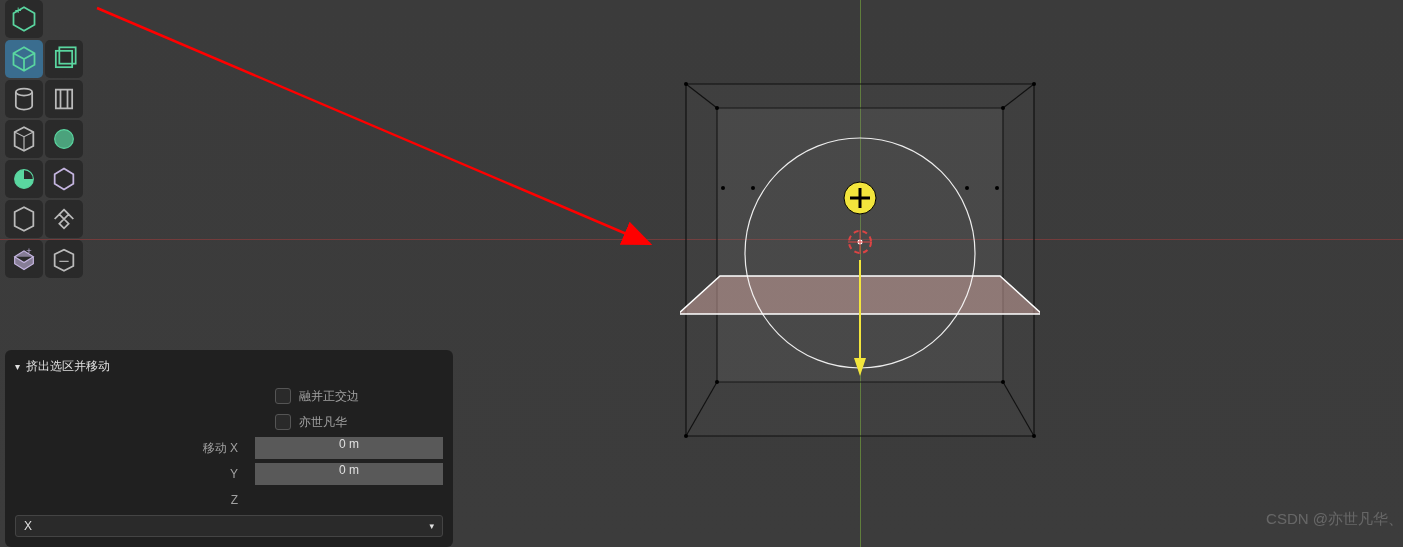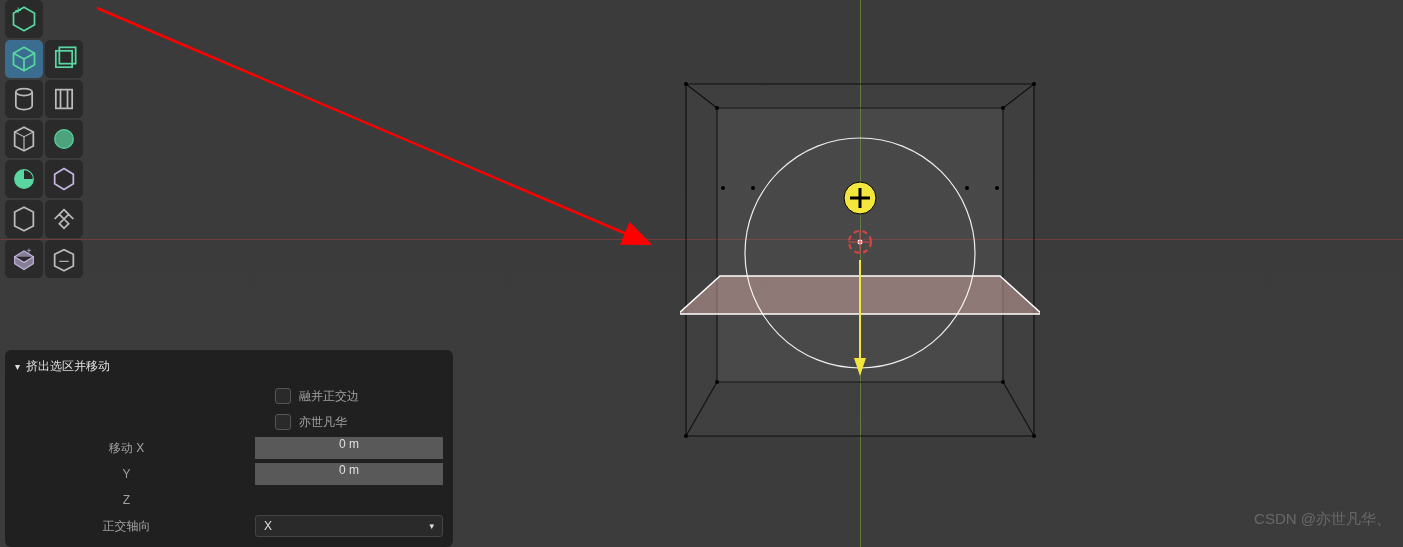--- a/index.html
+++ b/index.html
@@ -71,21 +71,21 @@
       font-size: 10px;
     }
     .panel-row {
       display: flex;
       align-items: center;
       margin-bottom: 4px;
       height: 22px;
     }
     .panel-label {
       width: 240px;
-      text-align: center;
+      text-align: right;
       padding-right: 17px;
       color: #a0a0a0;
       font-size: 12px;
     }
     .checkbox {
       width: 16px;
       height: 16px;
       background: #2a2a2a;
       border: 1px solid #555;
       border-radius: 3px;
@@ -145,21 +145,21 @@
       top: 80px;
       width: 360px;
       height: 380px;
     }
     .annotation-arrow {
       position: absolute;
       z-index: 5;
     }
     .watermark {
       position: absolute;
-      right: 12px;
+      right: 0;
       bottom: 18px;
       color: rgba(255,255,255,0.22);
       font-size: 15px;
       z-index: 20;
     }
   </style>
 </head>
 <body>
 
 <div class="viewport">
@@ -327,21 +327,20 @@
       <div class="panel-input">0 m</div>
     </div>
     <div class="panel-row">
       <div class="panel-label">Y</div>
       <div class="panel-input">0 m</div>
     </div>
     <div class="panel-row">
       <div class="panel-label">Z</div>
     </div>
     <div class="panel-row">
-      <div class="panel-label">正交轴向</div>
       <div class="panel-select">
         <span>X</span>
         <span style="font-size:9px">▾</span>
       </div>
     </div>
   </div>
 
   <div class="watermark">CSDN @亦世凡华、</div>
 </div>
 

